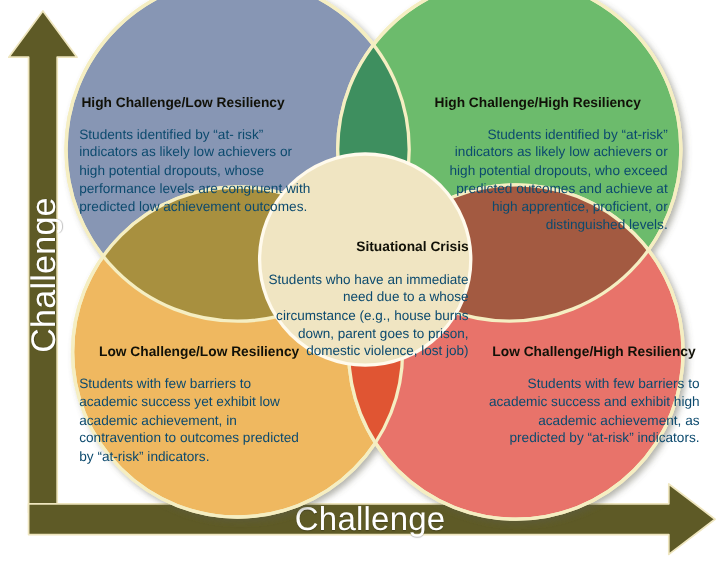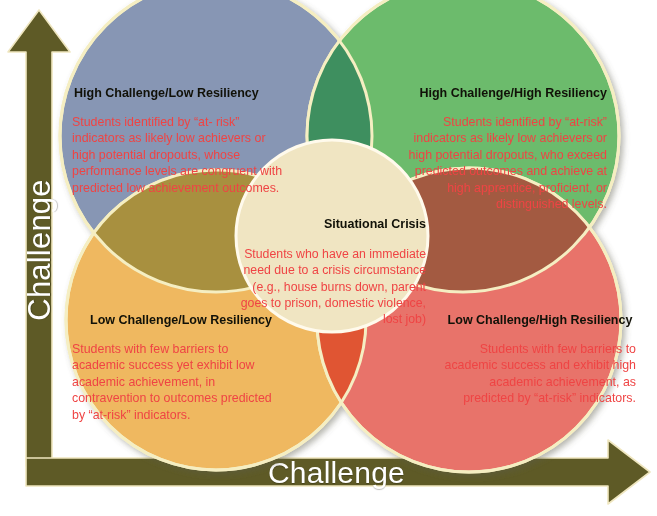--- a/index.html
+++ b/index.html
@@ -62,28 +62,28 @@
   .block .title {
     font-weight: bold;
     font-size: 12.5px;
     line-height: 15px;
     margin-bottom: 13px;
     color: #111108;
   }
   .block .body {
     font-size: 12.4px;
     line-height: 16.4px;
-    color: #ef4444;
+    color: #0c4a6e;
   }
 
   #blk-hclr { left: 72px;  top: 86px;  width: 216px; text-align: left; }
   #blk-hclr .title { text-align: left; margin-left: 2px; }
 
   #blk-hchr { left: 395px; top: 86px;  width: 212px; text-align: right; }
-  #blk-hchr .title { text-align: right; }
+  #blk-hchr .title { text-align: left; }
 
   #blk-lclr { left: 72px;  top: 313px; width: 200px; text-align: left; }
   #blk-lclr .title { text-align: right; margin-left: -4px; }
 
   #blk-lchr { left: 444px; top: 313px; width: 192px; text-align: right; }
   #blk-lchr .title { text-align: center; }
 
   #blk-center {
     left: 238px; top: 172px; width: 188px;
     text-align: right;
@@ -181,16 +181,16 @@
     <div class="body">Students with few barriers to academic success  yet exhibit low academic achievement, in contravention to  outcomes predicted  by “at-risk” indicators.</div>
   </div>
 
   <div class="block" id="blk-lchr">
     <div class="title">Low Challenge/High Resiliency</div>
     <div class="body">Students with few barriers to academic success and exhibit high academic achievement, as predicted by “at-risk” indicators.</div>
   </div>
 
   <div class="block" id="blk-center">
     <div class="title">Situational Crisis</div>
-    <div class="body">Students who have an immediate need due to a crisis circumstance (e.g., house burns down, parent goes to prison, domestic violence, lost job)</div>
+    <div class="body">Students who have an immediate need due to a whose circumstance (e.g., house burns down, parent goes to prison, domestic violence, lost job)</div>
   </div>
 
 </div>
 
 </body></html>

